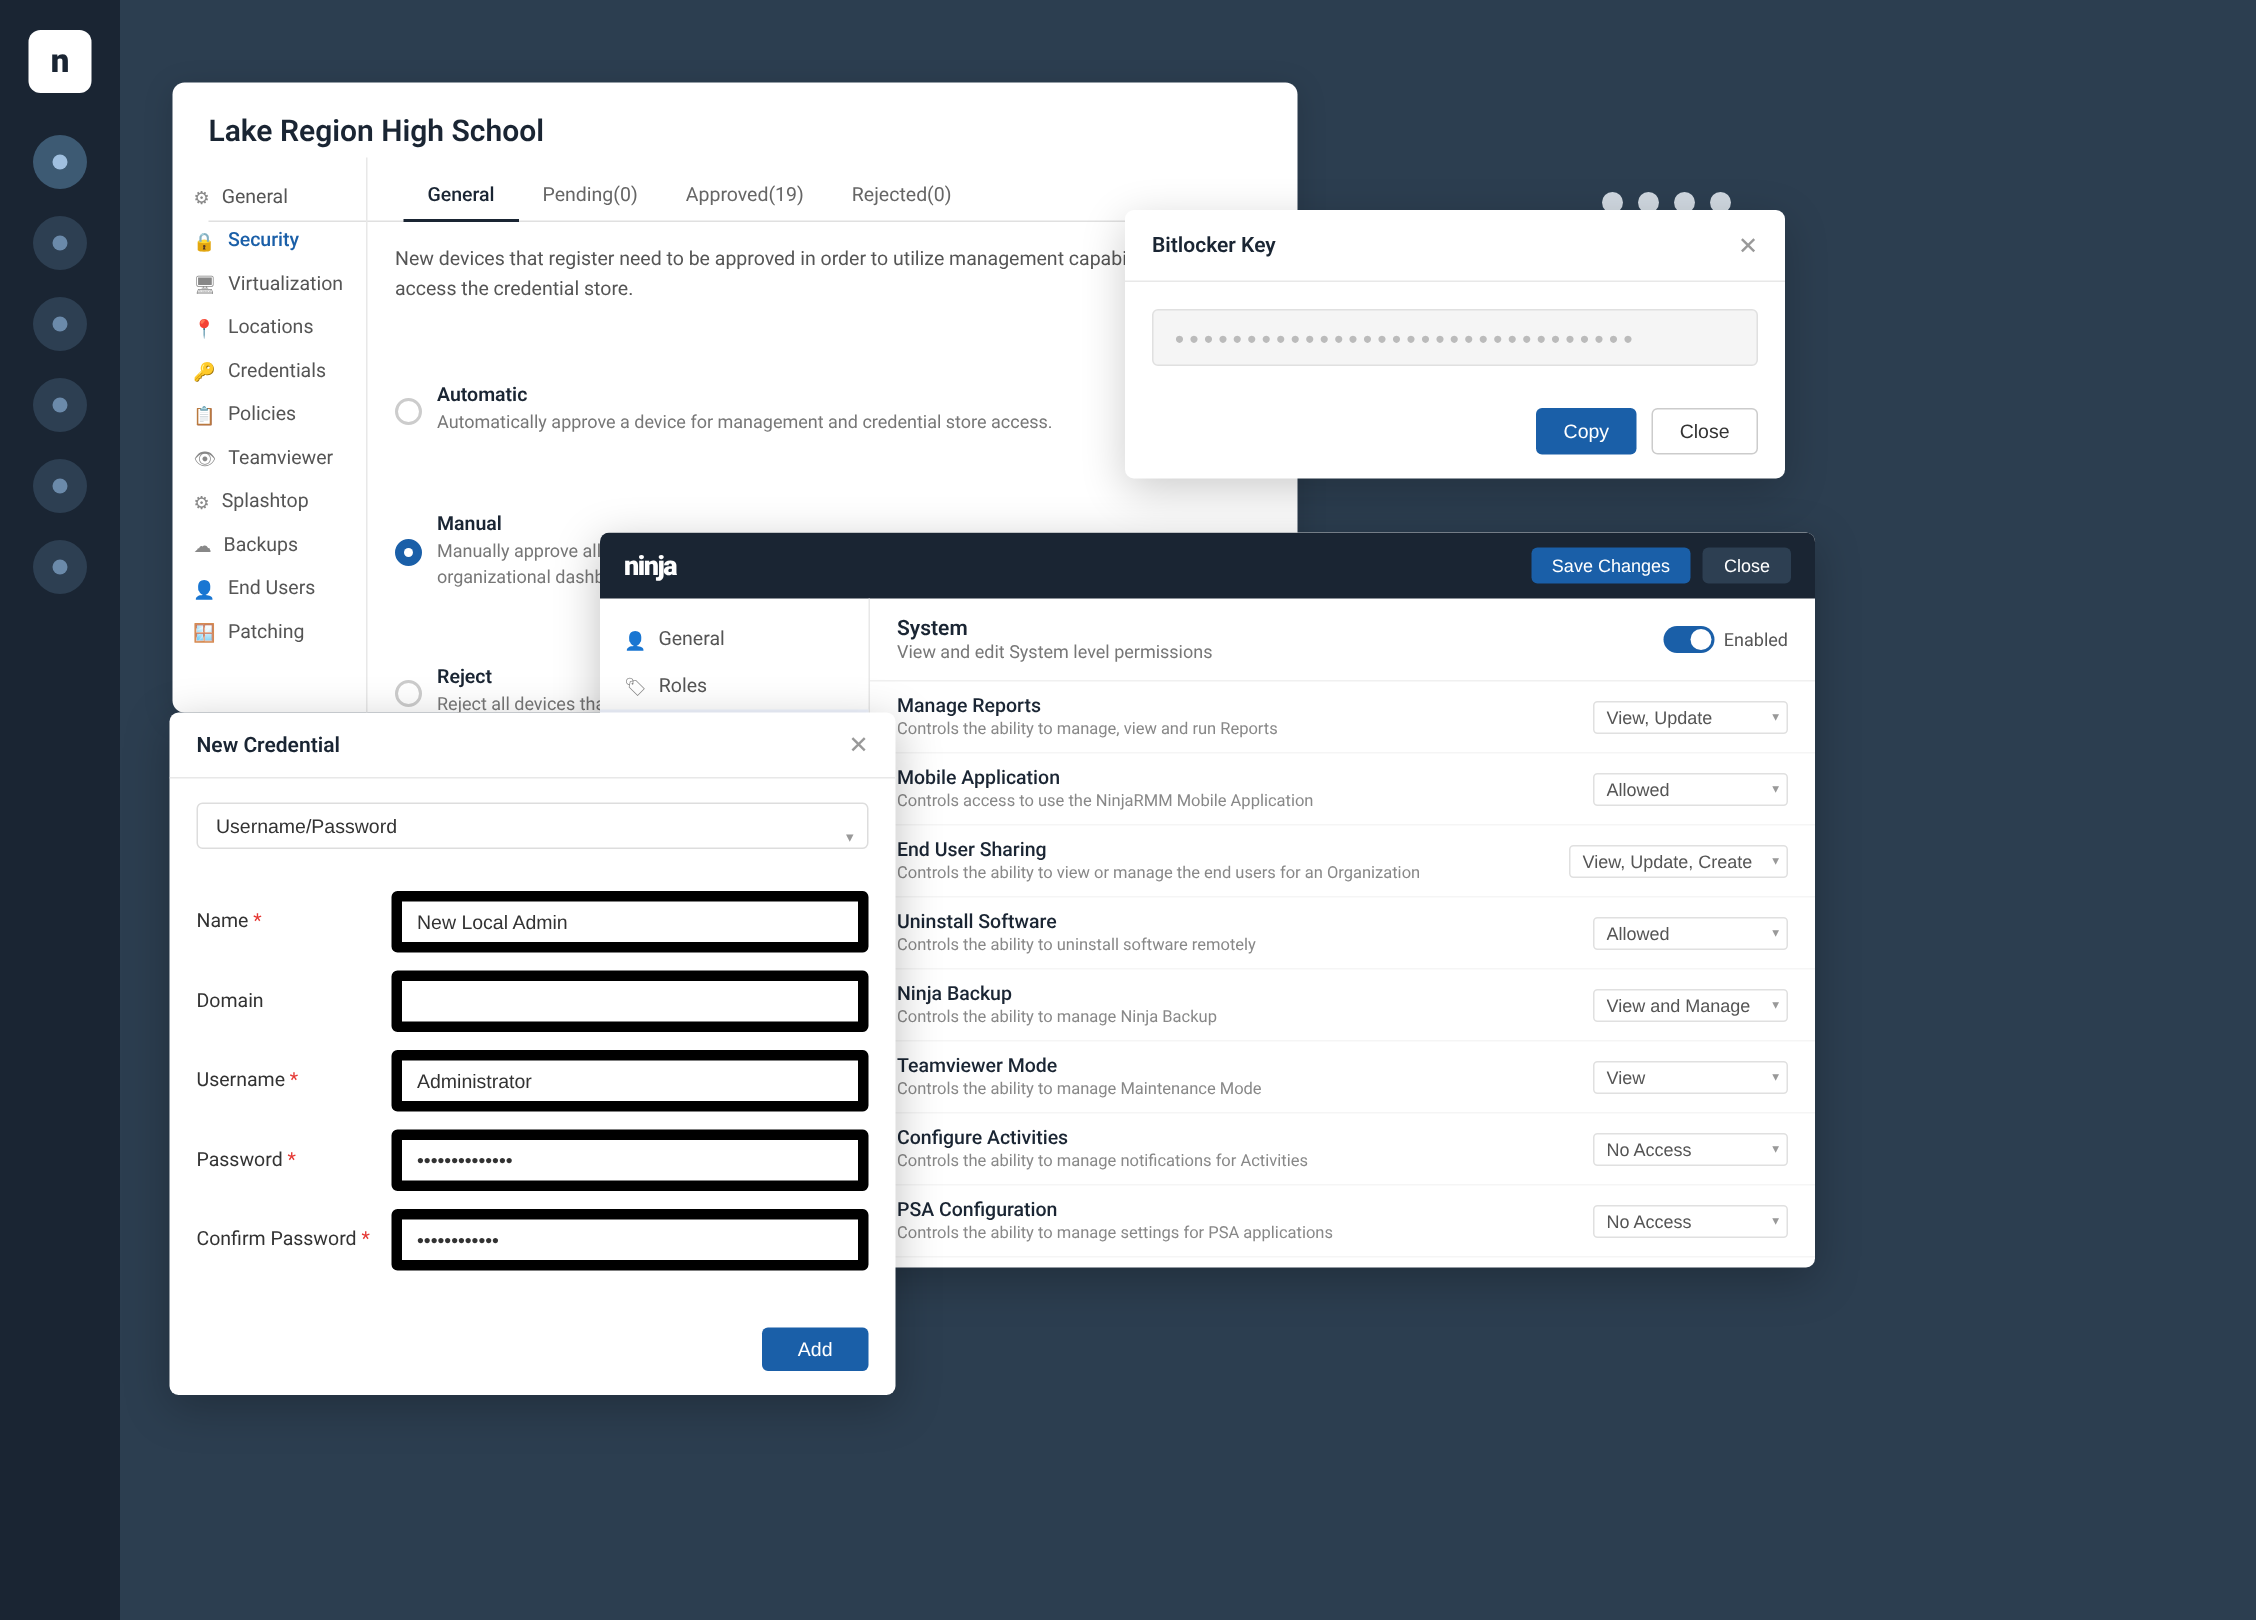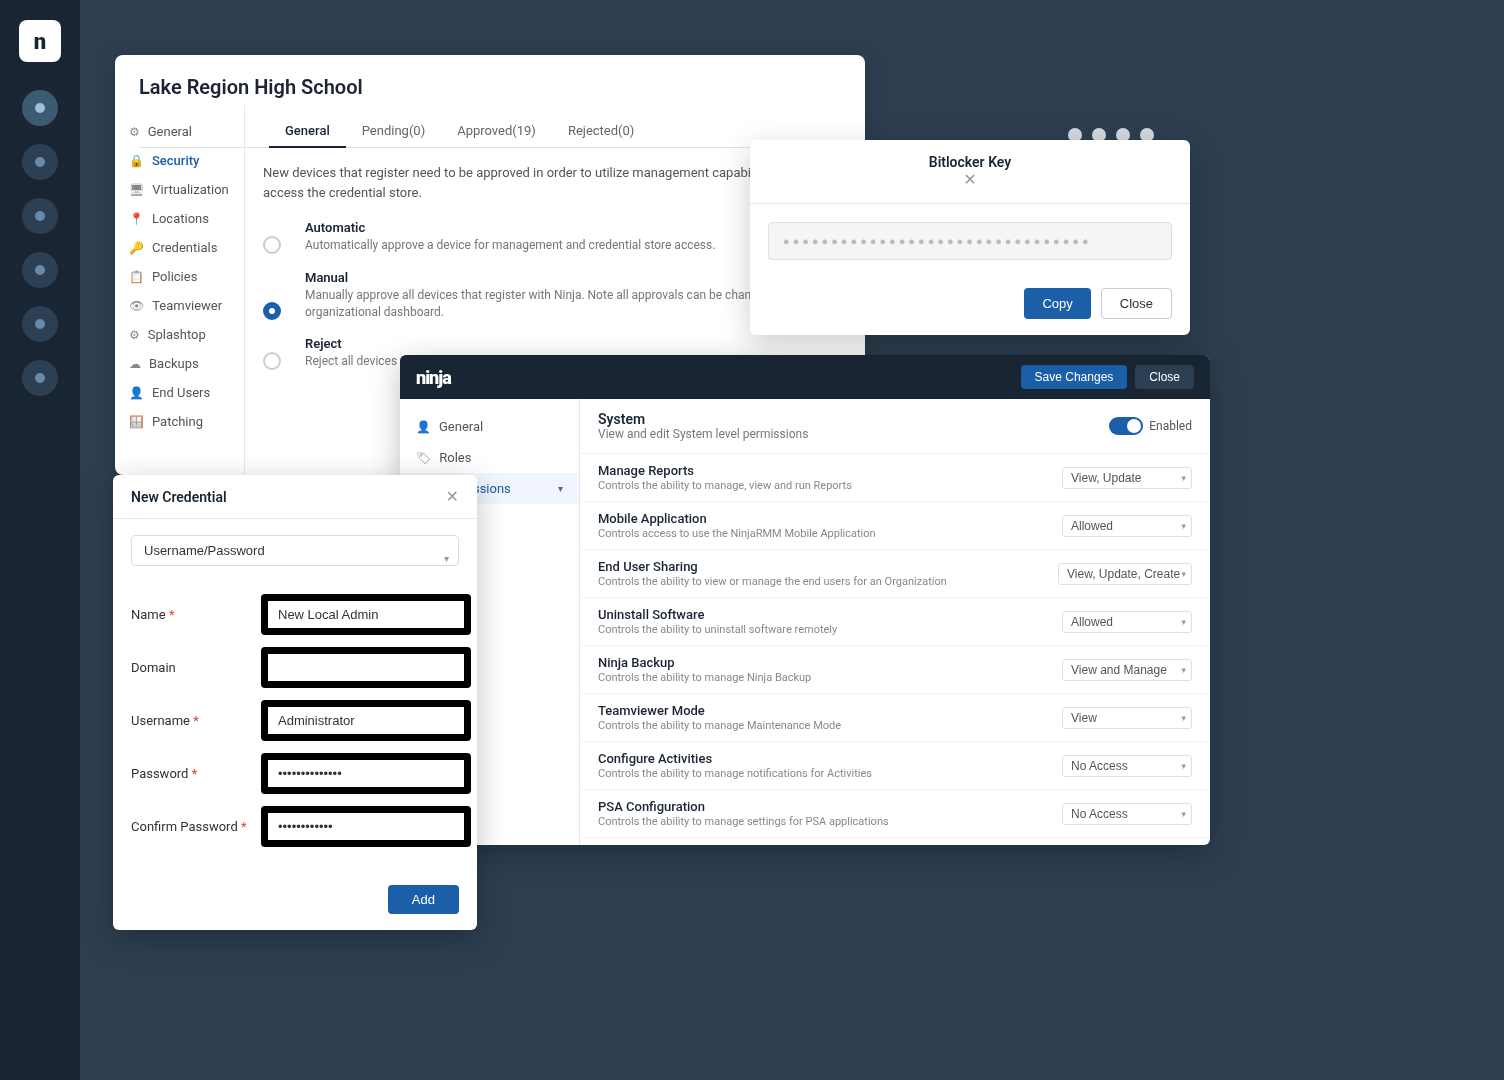--- a/index.html
+++ b/index.html
@@ -134,21 +134,21 @@
       padding: 18px;
       overflow: auto;
     }
     .panel-description {
       font-size: 13px;
       color: #555;
       margin-bottom: 18px;
       line-height: 1.5;
     }
     .radio-group { display: flex; flex-direction: column; gap: 16px; }
-    .radio-item { display: flex; align-items: flex-end; gap: 24px; }
+    .radio-item { display: flex; align-items: center; gap: 10px; margin-top: 36px; }
     .radio-circle {
       width: 18px; height: 18px;
       border-radius: 50%;
       border: 2px solid #ccc;
       margin-top: 2px;
       flex-shrink: 0;
     }
     .radio-circle.checked {
       border-color: #1a5fa8;
       background: #1a5fa8;
@@ -175,21 +175,20 @@
       border-radius: 6px;
       box-shadow: 0 8px 30px rgba(0,0,0,0.2);
       z-index: 10;
     }
     .modal-header {
       display: flex;
       align-items: center;
       justify-content: space-between;
       padding: 14px 18px;
       border-bottom: 1px solid #e8e8e8;
-      flex-direction: column;
     }
     .modal-title { font-size: 14px; font-weight: 600; color: #1a2533; }
     .modal-close {
       cursor: pointer;
       color: #999;
       font-size: 16px;
     }
     .modal-body { padding: 18px; }
     .bitlocker-key-display {
       background: #f5f5f5;
@@ -349,21 +348,21 @@
     .perm-row-control {
       display: flex;
       align-items: center;
       gap: 6px;
     }
     .perm-select {
       font-size: 12px;
       color: #555;
       border: 1px solid #e0e0e0;
       border-radius: 3px;
-      padding: 3px 10px 3px 8px;
+      padding: 3px 22px 3px 8px;
       background: #fff;
       appearance: none;
       cursor: pointer;
       min-width: 130px;
     }
     .select-wrapper {
       position: relative;
     }
     .select-arrow {
       position: absolute;
@@ -372,21 +371,21 @@
       transform: translateY(-50%);
       font-size: 9px;
       color: #999;
       pointer-events: none;
     }
 
     
     .credential-modal {
       position: absolute;
       left: 113px; top: 475px;
-      width: 364px;
+      width: 484px;
       background: #fff;
       border-radius: 6px;
       box-shadow: 0 8px 30px rgba(0,0,0,0.25);
       z-index: 15;
       overflow: hidden;
     }
     .cred-header {
       display: flex;
       align-items: center;
       justify-content: space-between;

